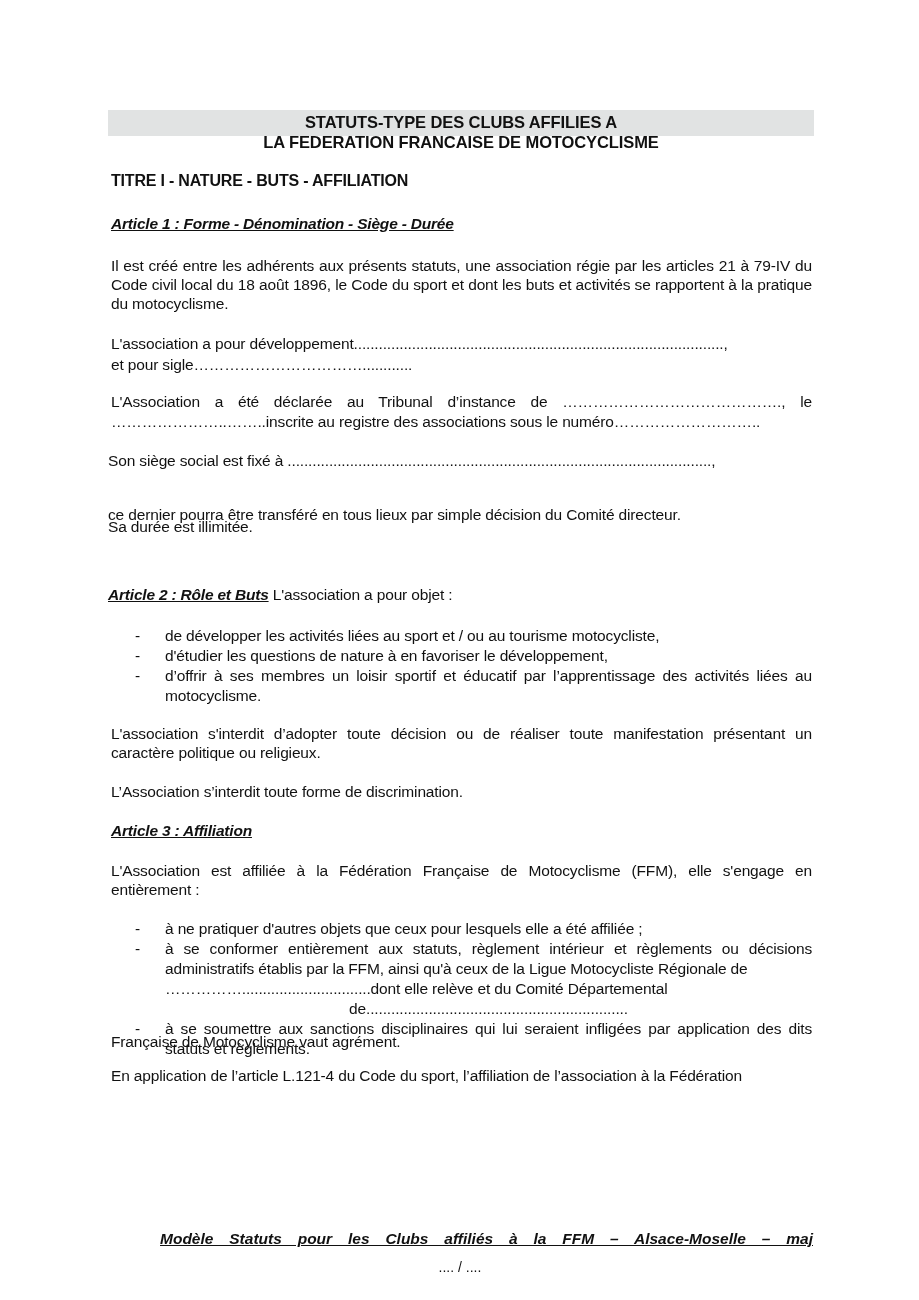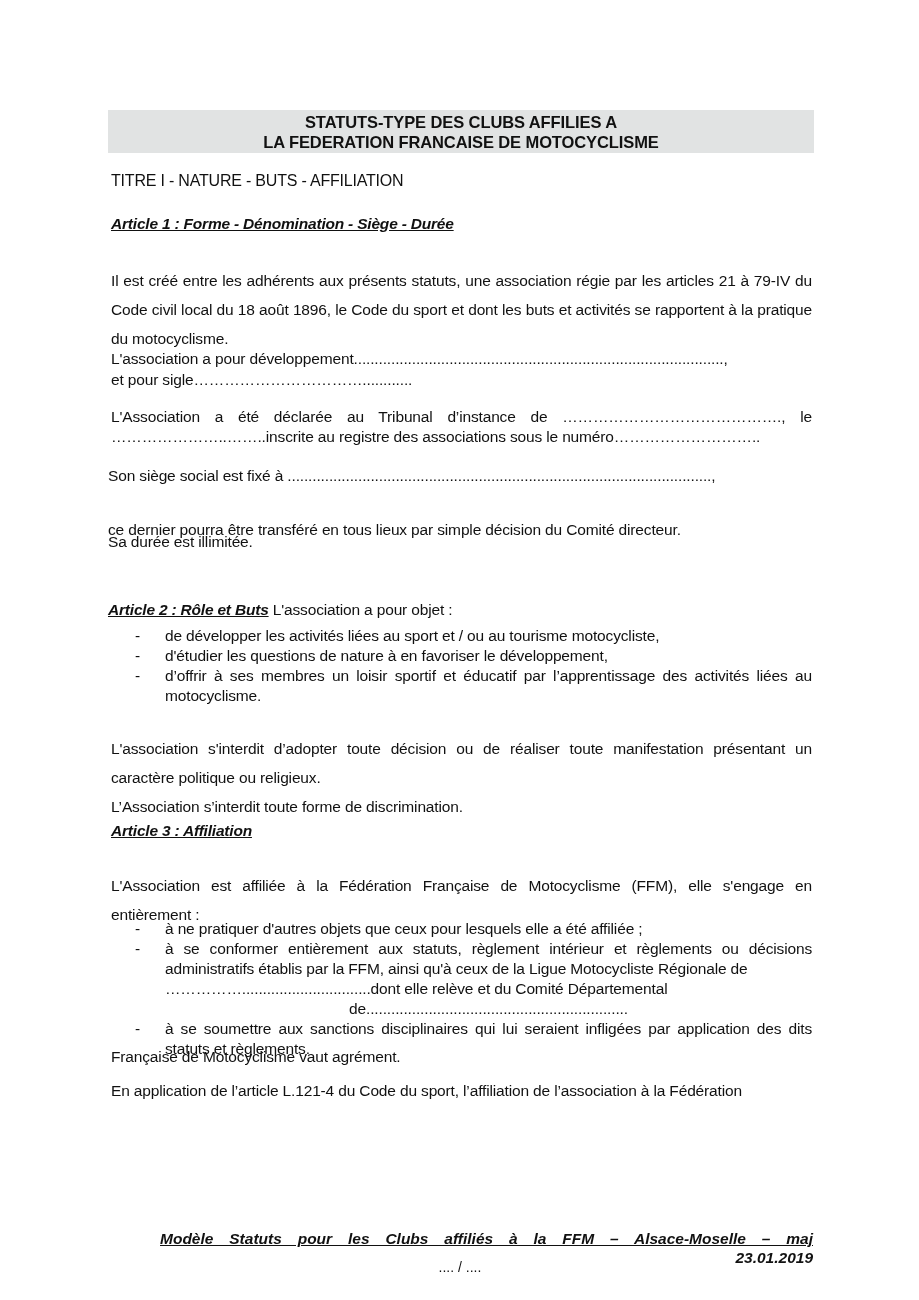--- a/index.html
+++ b/index.html
@@ -2,28 +2,28 @@
 <html><head>
 <meta charset="utf-8">
 <style>
   html, body { margin: 0; padding: 0; background: #ffffff; }
   body {
     width: 919px; height: 1300px; position: relative; overflow: hidden;
     font-family: "Liberation Sans", sans-serif; color: #111; font-size: 15.5px;
   }
   .abs { position: absolute; }
   .title-box {
-    left: 108px; top: 110px; width: 706px; height: 43px;
+    left: 108px; top: 110px; width: 706px; height: 26px;
     background: #e1e3e3; text-align: center; font-weight: bold;
     font-size: 16.5px; line-height: 20px; padding-top: 2px;
     box-sizing: border-box; letter-spacing: -0.1px;
   }
-  .titre { left: 111px; top: 172px; font-weight: normal; font-size: 16px; letter-spacing: -0.2px; }
+  .titre { left: 111px; top: 172px; font-weight: bold; font-size: 16px; letter-spacing: -0.2px; }
   .article-h { font-weight: bold; font-style: italic; text-decoration: underline; letter-spacing: -0.2px; }
-  .p { left: 111px; width: 701px; line-height: 29px; text-align: justify; letter-spacing: -0.15px; margin-top: 10px; }
+  .p { left: 111px; width: 701px; line-height: 19px; text-align: justify; letter-spacing: -0.15px; }
   .p-left { text-align: left; }
   .line { white-space: nowrap; }
   .justify-line { text-align: justify; text-align-last: justify; }
   .bullet-list { left: 135px; width: 677px; line-height: 20px; }
   .bullet { display: flex; }
   .bullet .dash { width: 30px; flex: none; }
   .bullet .txt { flex: 1; text-align: justify; letter-spacing: -0.15px; }
   .footer {
     left: 160px; top: 1229px; width: 653px; text-align: right;
     font-weight: bold; font-style: italic; font-size: 15.5px; line-height: 19px;
@@ -102,15 +102,14 @@
       <span class="dash">-</span>
       <span class="txt">à se soumettre aux sanctions disciplinaires qui lui seraient infligées par application des dits statuts et règlements.</span>
     </div>
 </div>
 
 <div class="abs p p-left line" style="top:1066px;">En application de l’article L.121-4 du Code du sport, l’affiliation de l’association à la Fédération</div>
 <div class="abs p p-left line" style="top:1032px;">Française de Motocyclisme vaut agrément.</div>
 
 <div class="abs footer">
   <div class="l1">Modèle Statuts pour les Clubs affiliés à la FFM – Alsace-Moselle – maj</div>
-  <div>23.01.2019</div>
 </div>
 <div class="abs pager">.... / ....</div>
 
 </body></html>

